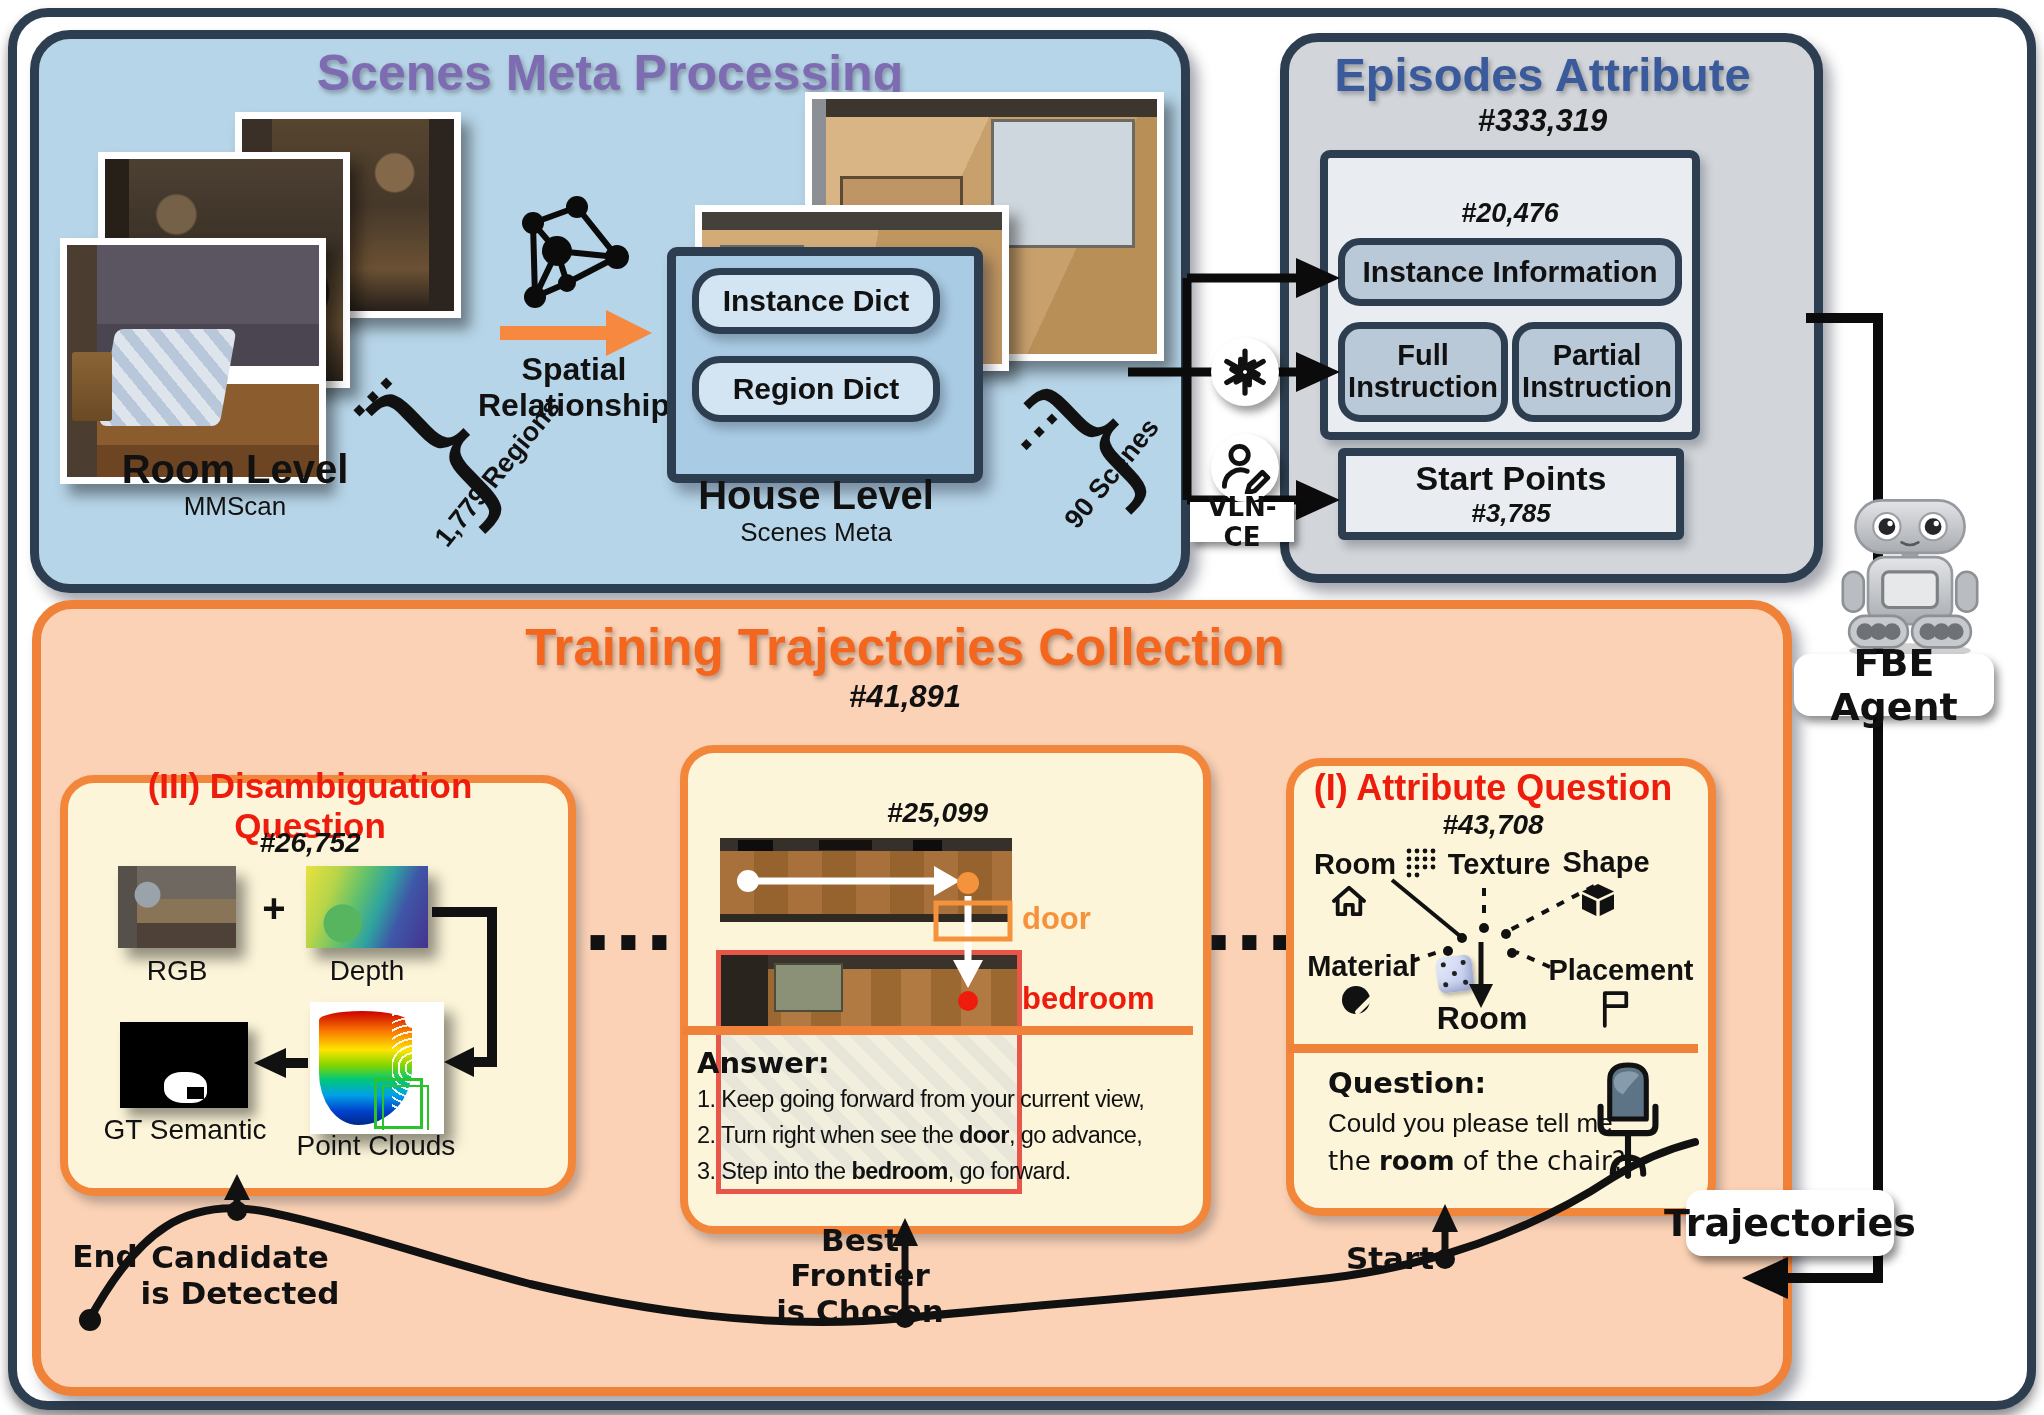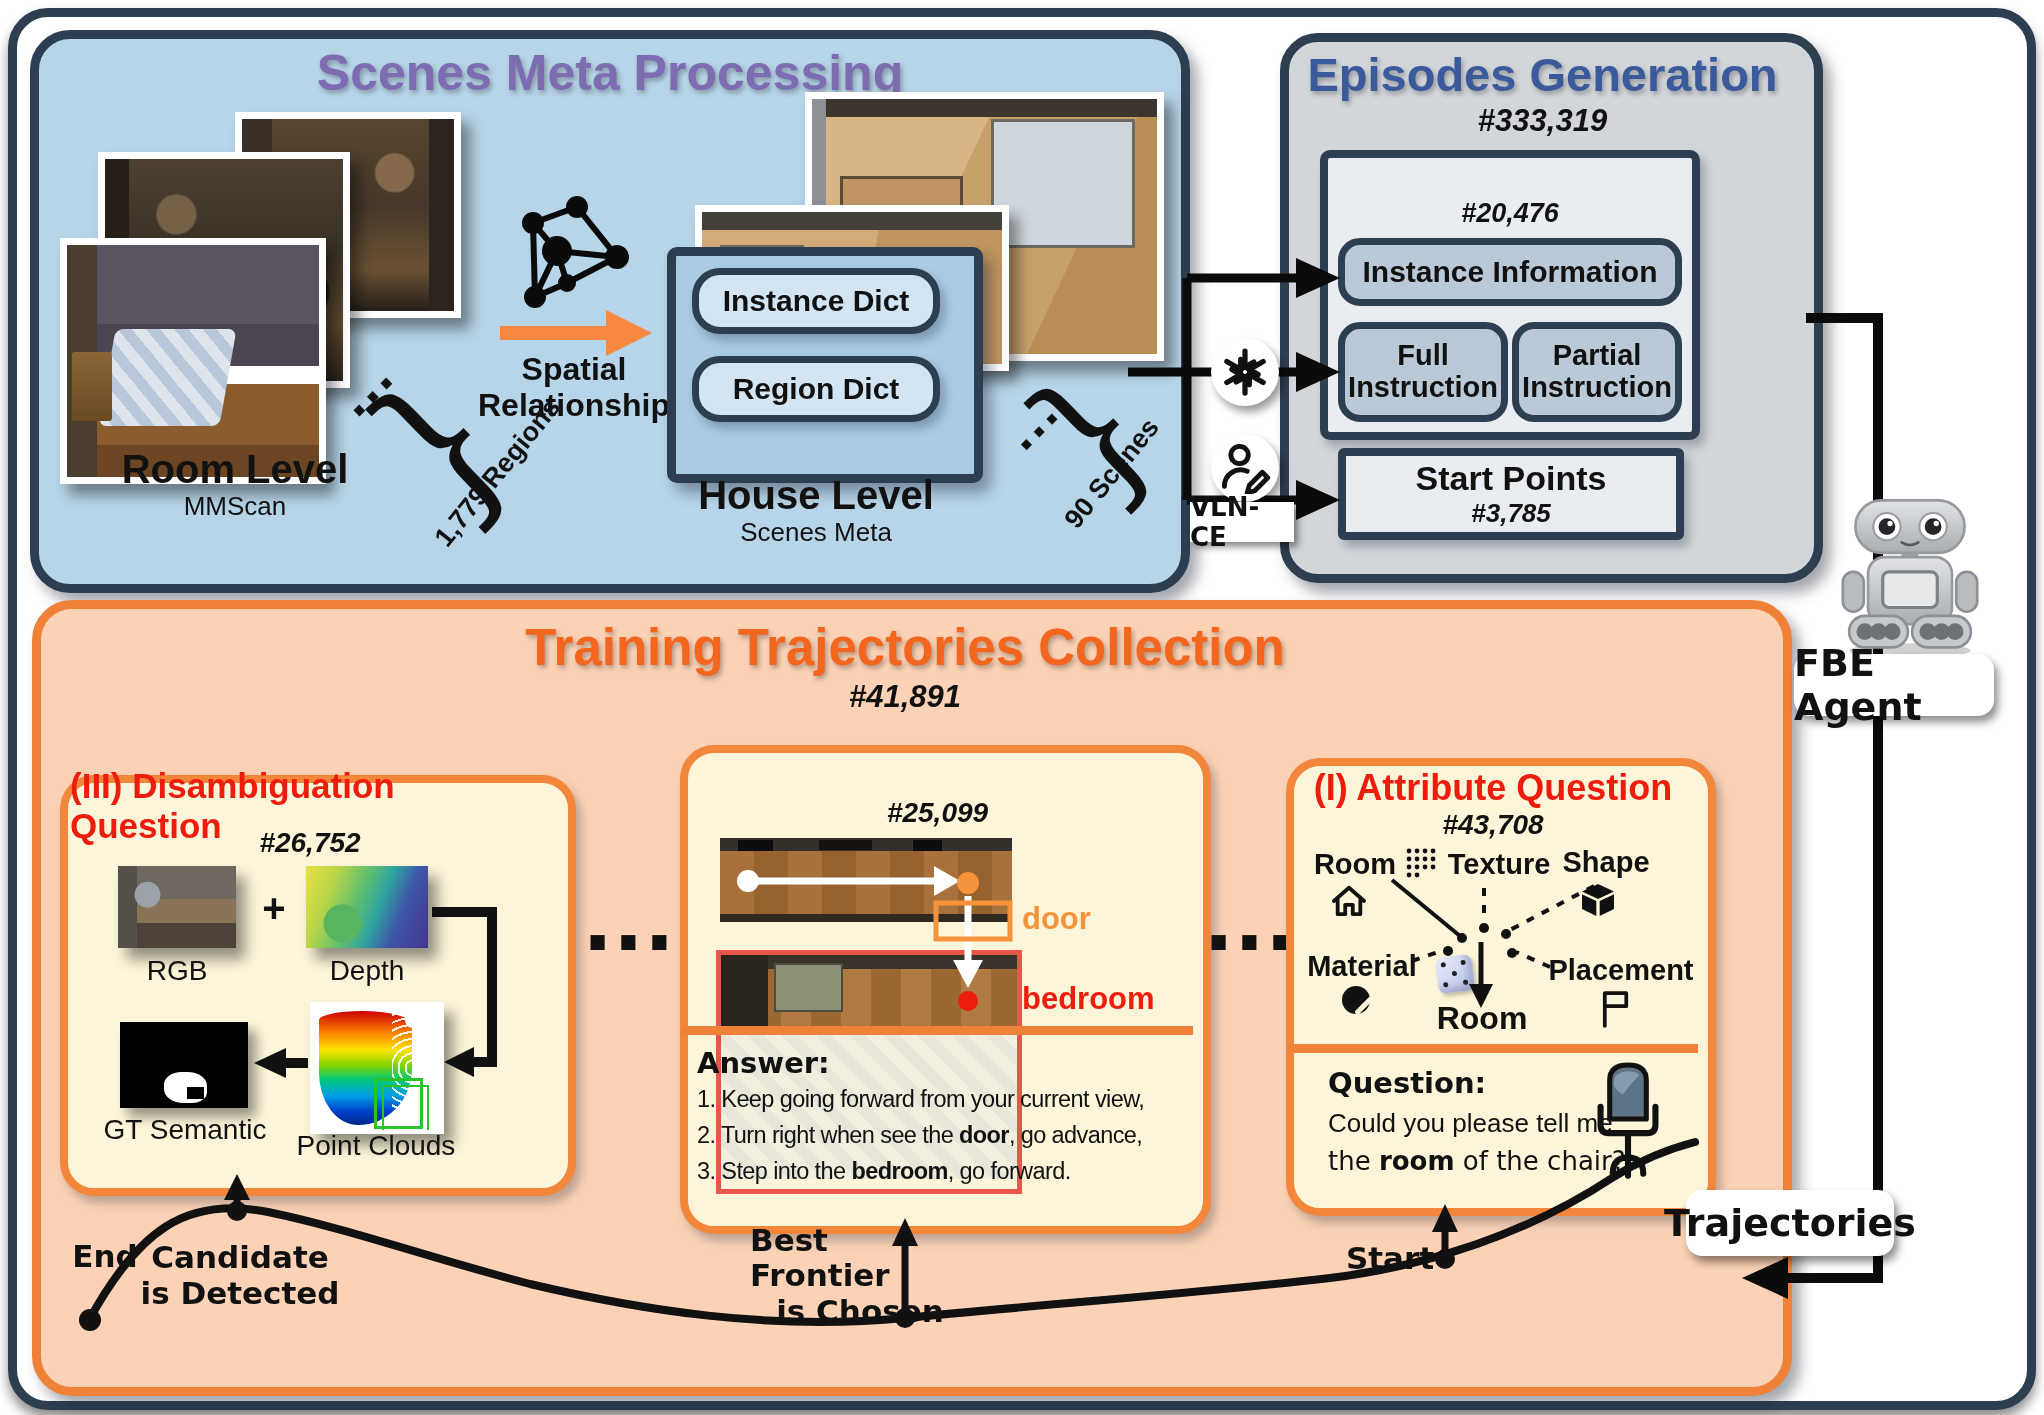--- a/index.html
+++ b/index.html
@@ -1,19 +1,19 @@
 <!DOCTYPE html>
 <html><head>
 <meta charset="utf-8">
 <style>
   html,body{margin:0;padding:0;background:#fff;}
   #canvas{position:relative;width:2044px;height:1415px;background:#ffffff;
           font-family:"Liberation Sans","DejaVu Sans",sans-serif;color:#111;overflow:hidden;}
   .abs{position:absolute;}
-  .ctr{display:flex;align-items:center;justify-content:center;text-align:left;}
+  .ctr{display:flex;align-items:center;justify-content:center;text-align:center;}
   .col{flex-direction:column;}
   .bold{font-weight:700;}
   .xbold{font-weight:800;}
   .it{font-style:italic;font-weight:600;}
   .shadow{box-shadow:8px 10px 14px rgba(30,35,55,.40);}
   .softshadow{box-shadow:5px 7px 10px rgba(30,35,55,.28);}
   .tshadow{text-shadow:2px 3px 5px rgba(0,0,0,.30);}
   .panel{border:9px solid #2d3e50;border-radius:40px;}
   .bluebox{background:#b7d5e8;}
   .graybox{background:#d2d6da;}
@@ -134,21 +134,21 @@
     <span class="rot dotline" style="transform:rotate(-45deg);font-size:54px;">...</span>
   </div>
   <div class="abs ctr" style="left:1022px;top:335px;width:140px;height:200px;">
     <span class="rot brace" style="transform:rotate(-44deg) scaleY(1.2);font-size:140px;">}</span>
   </div>
   <div class="abs ctr" style="left:1022px;top:388px;width:180px;height:170px;">
     <span class="rot bold nowrap" style="transform:rotate(-51deg);font-size:27px;">90 Scenes</span>
   </div>
 
   <div class="abs graybox shadow" style="left:1280px;top:33px;width:525px;height:532px;border:9px solid #2d3e50;border-radius:38px;"></div>
-  <div class="abs ctr xbold ttl-blue tshadow" style="left:1300px;top:46px;width:485px;height:56px;font-size:47px;">Episodes Generation</div>
+  <div class="abs ctr xbold ttl-blue tshadow" style="left:1300px;top:46px;width:485px;height:56px;font-size:47px;">Episodes Attribute</div>
   <div class="abs ctr it" style="left:1300px;top:104px;width:485px;height:34px;font-size:31px;">#333,319</div>
 
   <div class="abs graypill softshadow" style="left:1320px;top:150px;width:364px;height:274px;"></div>
   <div class="abs ctr it" style="left:1320px;top:198px;width:380px;height:30px;font-size:27px;">#20,476</div>
 
   <div class="abs ctr gpill bold" style="left:1338px;top:238px;width:330px;height:54px;font-size:30px;">
     <span>Instance Information</span>
   </div>
 
   <div class="abs ctr col gpill bold" style="left:1338px;top:322px;width:156px;height:86px;font-size:29px;line-height:1.1;">

